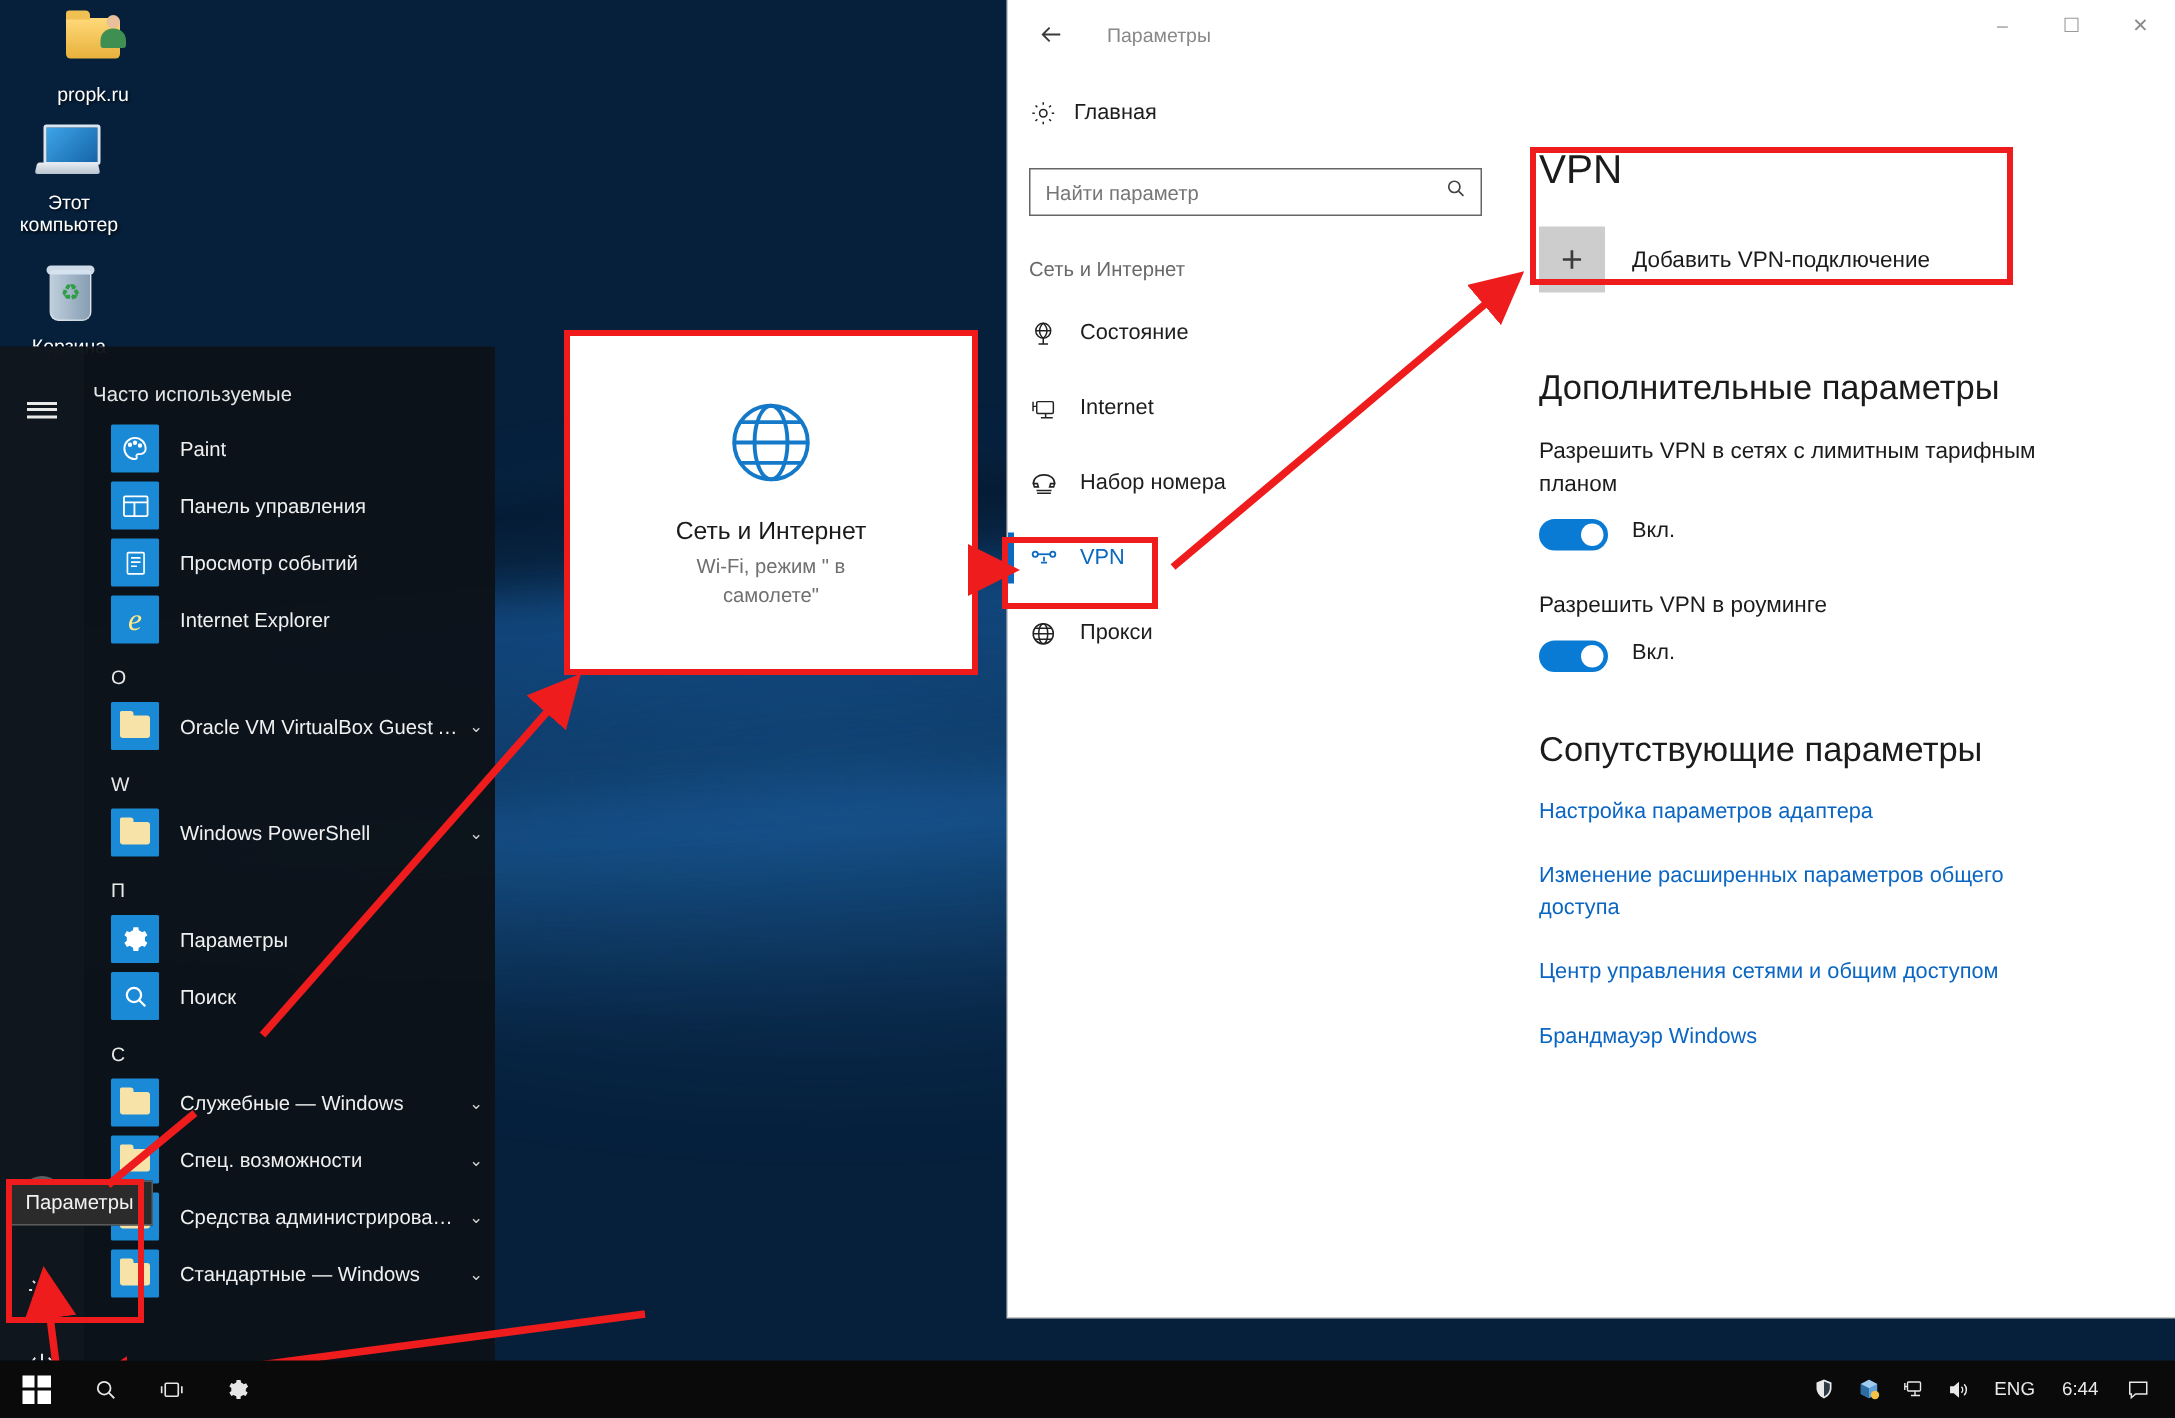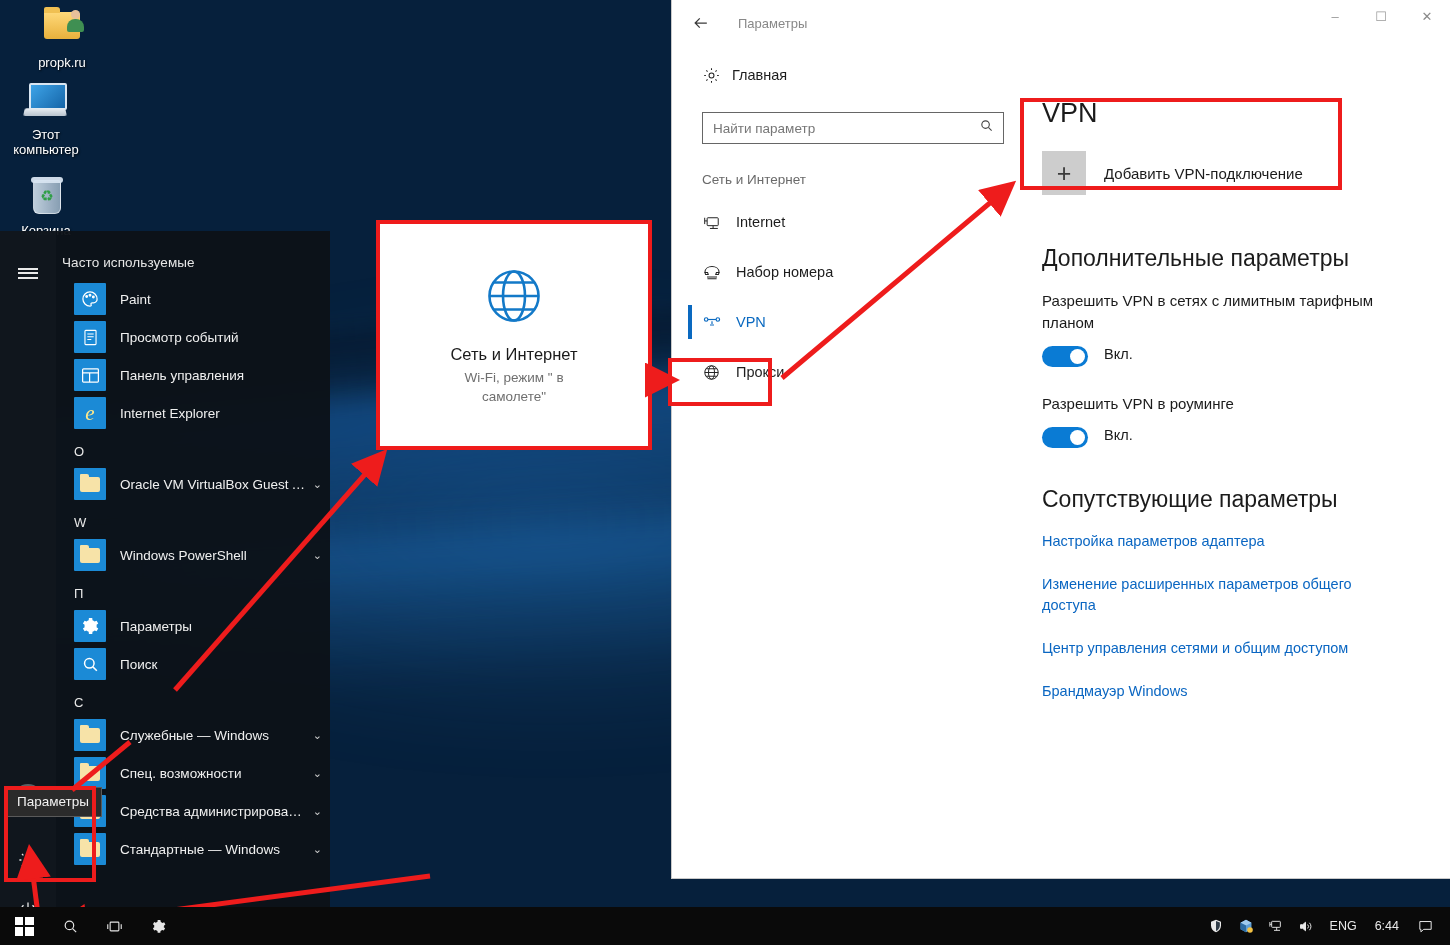--- a/index.html
+++ b/index.html
@@ -259,21 +259,21 @@
   .win-ctrls { position:absolute; right:0; top:0; display:flex; }
   .win-ctrl {
     width: 46px; height: 32px; display:flex; align-items:center; justify-content:center;
     color:#9a9a9a; font-size: 13px;
   }
   .win-ctrl.close { color:#8a8a8a; }
 
   .settings-body { display: flex; height: calc(878px - 46px); }
 
   .nav-pane {
-    width: 330px; flex: 0 0 330px; padding: 10px 0 0 16px; position: relative;
+    width: 330px; flex: 0 0 330px; padding: 10px 0 0 0; position: relative;
   }
   .nav-home {
     display:flex; align-items:center; height:38px; padding-left:14px; font-size:14.5px; color:#1d1d1d;
   }
   .nav-home .ic { width:30px; display:flex; align-items:center; }
   .search-wrap { padding: 18px 14px 0 14px; position: relative; }
   .search-box {
     width: 100%; height: 32px; box-sizing: border-box;
     border: 1px solid #666; background:#fff;
     padding: 0 30px 0 10px; font-size: 13.5px; color:#1d1d1d;
@@ -430,36 +430,36 @@
             <circle cx="8" cy="9" r="1" fill="#fff"></circle>
               <circle cx="12" cy="7.4" r="1" fill="#fff"></circle>
               <circle cx="16" cy="9.6" r="1" fill="#fff"></circle>
           </svg>
         </span>
         <span class="sm-label">Paint</span>
       </div>
 
       <div class="sm-item">
         <span class="sm-tile" style="background:#1b8ad6;">
+          <svg width="21" height="21" viewBox="0 0 24 24" fill="none" stroke="#fff" stroke-width="1.4">
+            <rect x="3" y="4.5" width="18" height="15" rx="1"></rect>
+            <path d="M3 9h18M11 9v10.5"></path>
+          </svg>
+        </span>
+        <span class="sm-label">Панель управления</span>
+      </div>
+
+      <div class="sm-item">
+        <span class="sm-tile" style="background:#1b8ad6;">
           <svg width="19" height="19" viewBox="0 0 24 24" fill="none" stroke="#fff" stroke-width="1.4">
             <rect x="5" y="3" width="14" height="18" rx="1"></rect>
             <path d="M8 7.5h8M8 11h8M8 14.5h5"></path>
           </svg>
         </span>
         <span class="sm-label">Просмотр событий</span>
-      </div>
-
-      <div class="sm-item">
-        <span class="sm-tile" style="background:#1b8ad6;">
-          <svg width="21" height="21" viewBox="0 0 24 24" fill="none" stroke="#fff" stroke-width="1.4">
-            <rect x="3" y="4.5" width="18" height="15" rx="1"></rect>
-            <path d="M3 9h18M11 9v10.5"></path>
-          </svg>
-        </span>
-        <span class="sm-label">Панель управления</span>
       </div>
 
       <div class="sm-item">
         <span class="sm-tile" style="background:#1b8ad6;">
           <span style="font-family:'Liberation Serif',serif; font-style:italic; font-size:21px; color:#ffe98a;">e</span>
         </span>
         <span class="sm-label">Internet Explorer</span>
       </div>
 
       <div class="sm-letter">O</div>
@@ -579,20 +579,30 @@
           <span class="search-ic">
             <svg width="15" height="15" viewBox="0 0 24 24" fill="none" stroke="#444" stroke-width="1.8">
               <circle cx="10.5" cy="10.5" r="6"></circle>
                 <path d="M15 15l5.2 5.2"></path>
             </svg>
           </span>
         </div>
 
         <div class="nav-group-title">Сеть и Интернет</div>
 
+        <div class="nav-item">
+          <span class="ic">
+            <svg width="19" height="19" viewBox="0 0 24 24" fill="none" stroke="#222" stroke-width="1.25">
+              <circle cx="12" cy="9.5" r="6.3"></circle>
+              <path d="M5.7 9.5h12.6M12 3.2c2 1.8 3.1 4 3.1 6.3S14 14.1 12 15.8C10 14.1 8.9 12 8.9 9.5S10 5 12 3.2z"></path>
+              <path d="M12 15.8v4.6M8 20.6h8"></path>
+            </svg>
+          </span>
+          <span>Состояние</span>
+        </div>
 
         <div class="nav-item">
           <span class="ic">
             <svg width="19" height="19" viewBox="0 0 24 24" fill="none" stroke="#222" stroke-width="1.25">
               <rect x="6.5" y="6" width="14" height="10" rx="1"></rect>
               <path d="M10 19.5h10M14 16v3.5"></path>
               <path d="M3.4 6v8M3.4 10h3"></path>
             </svg>
           </span>
           <span>Internet</span>

